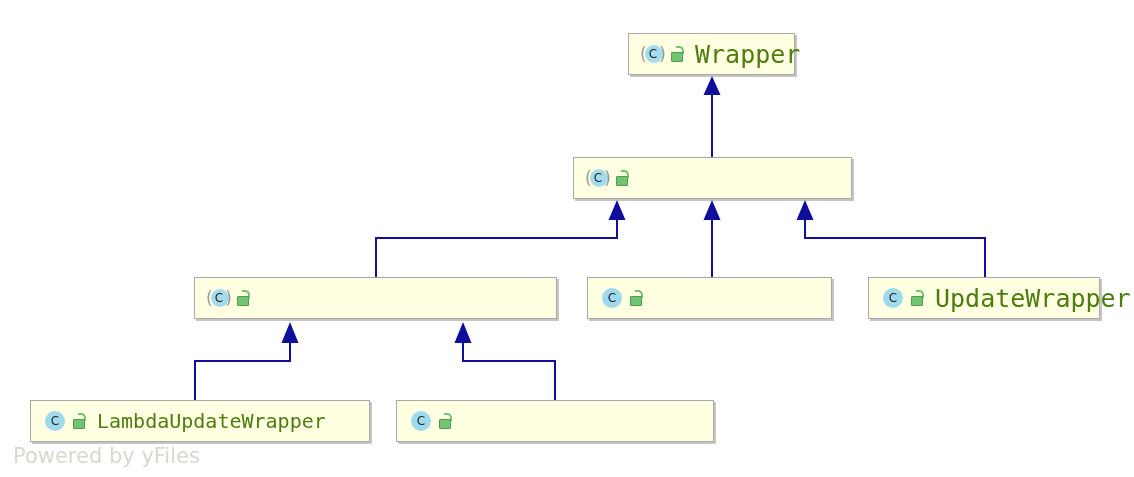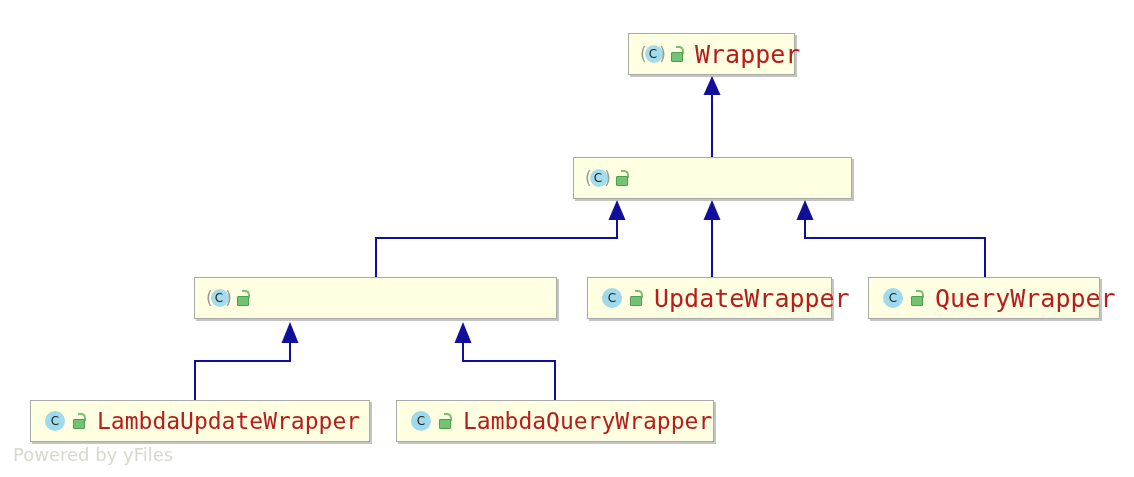--- a/index.html
+++ b/index.html
@@ -111,33 +111,33 @@
     height: 8px;
     border: 2px solid #72c472;
     border-bottom: none;
     border-left: none;
     box-sizing: border-box;
     border-radius: 0 5px 0 0;
   }
   .node-label {
     font-family: "DejaVu Sans Mono", monospace;
     font-size: 25px;
-    color: #b91c1c;
+    color: #4d7c0f;
     white-space: nowrap;
     letter-spacing: 0px;
     line-height: 1;
     text-align: right;
   }
-  .node-sm .node-label { font-size: 23px; }
+  .node-sm .node-label { font-size: 20px; }
   #watermark {
     position: absolute;
     left: 13px;
     top: 444px;
     font-family: "DejaVu Sans", sans-serif;
-    font-size: 18px;
+    font-size: 21px;
     color: #d8d8cf;
     white-space: nowrap;
     z-index: 2;
     text-align: center;
   }
 </style>
 </head>
 <body>
 
 <div id="canvas">
@@ -219,37 +219,36 @@
     <span class="node-icons">
       <span class="icon-class concrete">
         <span class="disc"></span>
           <span class="cletter">C</span>
       </span>
       <span class="icon-lock">
         <span class="shackle"></span>
           <span class="body"></span>
       </span>
     </span>
+  </div>
+
+  <div class="uml-node" style="left:868px; top:277px; width:232px; height:42px;">
+    <span class="node-icons">
+      <span class="icon-class concrete">
+        <span class="disc"></span>
+          <span class="cletter">C</span>
+      </span>
+      <span class="icon-lock">
+        <span class="shackle"></span>
+          <span class="body"></span>
+      </span>
+    </span>
     <span class="node-label">UpdateWrapper</span>
   </div>
 
-  <div class="uml-node" style="left:868px; top:277px; width:232px; height:42px;">
-    <span class="node-icons">
-      <span class="icon-class concrete">
-        <span class="disc"></span>
-          <span class="cletter">C</span>
-      </span>
-      <span class="icon-lock">
-        <span class="shackle"></span>
-          <span class="body"></span>
-      </span>
-    </span>
-    <span class="node-label">QueryWrapper</span>
-  </div>
-
   <div class="uml-node node-sm" style="left:30px; top:400px; width:340px; height:42px;">
     <span class="node-icons">
       <span class="icon-class concrete">
         <span class="disc"></span>
           <span class="cletter">C</span>
       </span>
       <span class="icon-lock">
         <span class="shackle"></span>
           <span class="body"></span>
       </span>
@@ -261,18 +260,17 @@
     <span class="node-icons">
       <span class="icon-class concrete">
         <span class="disc"></span>
           <span class="cletter">C</span>
       </span>
       <span class="icon-lock">
         <span class="shackle"></span>
           <span class="body"></span>
       </span>
     </span>
-    <span class="node-label">LambdaQueryWrapper</span>
   </div>
 
   <div id="watermark">Powered by yFiles</div>
 
 </div>
 
 </body></html>

